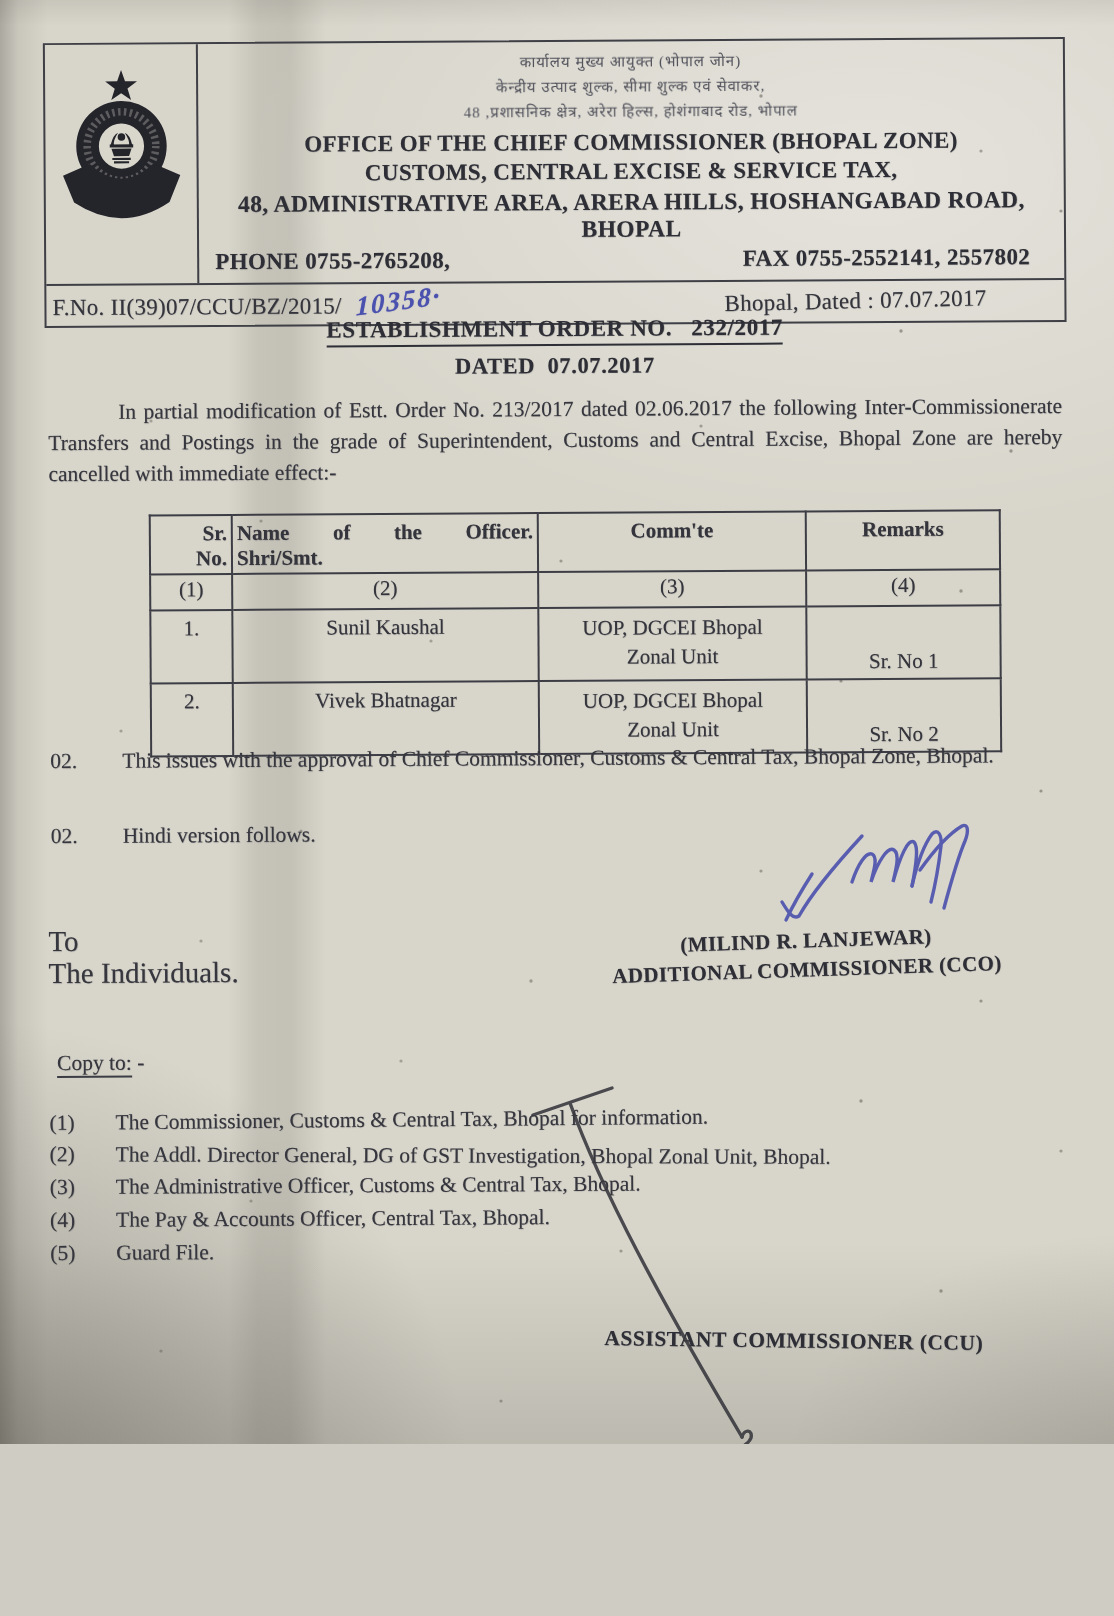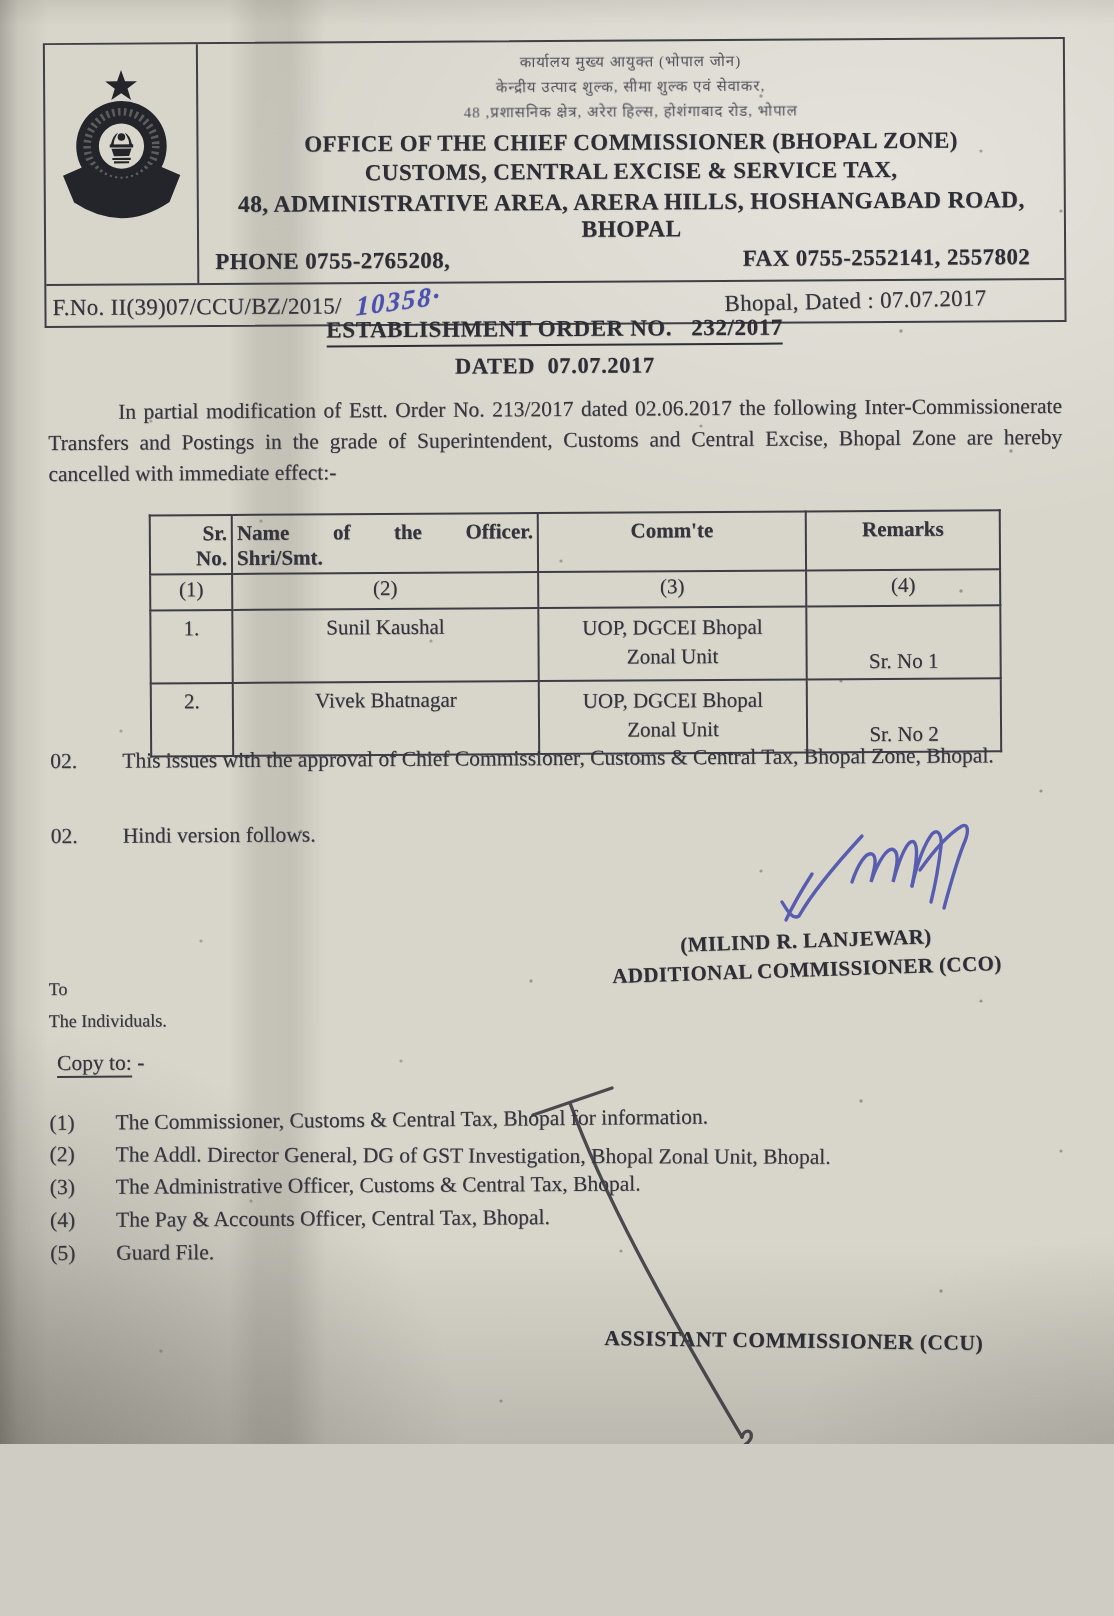--- a/index.html
+++ b/index.html
@@ -82,21 +82,21 @@
   .datarow td{height:62px;vertical-align:top;text-align:center;padding-top:5px;}
   .datarow td.remarks{vertical-align:bottom;padding-bottom:4px;}
   .commte-cell span{display:block;line-height:29px;}
 
   
   .signblock{
     position:absolute;left:585px;top:928px;width:440px;text-align:center;
     font-weight:bold;font-size:21px;line-height:29px;letter-spacing:0.4px;color:#2e2e36;
     transform:rotate(-1.6deg);
   }
-  .toblock{position:absolute;left:47px;top:970px;font-size:18px;line-height:32px;color:#36363e;}
+  .toblock{position:absolute;left:47px;top:922px;font-size:29px;line-height:32px;color:#36363e;}
   .copylabel{position:absolute;left:55px;top:1048px;font-size:21.5px;color:#36363e;}
   .copylabel .ul{border-bottom:2px solid #3c3c44;padding-bottom:1px;}
   .copylist{position:absolute;left:47px;top:1102px;width:1020px;font-size:21.5px;color:#36363e;}
   .citem{display:flex;line-height:33px;}
   .citem:nth-child(2){transform:rotate(0.55deg);transform-origin:left center;}
   .citem:nth-child(1){transform:rotate(-0.2deg);}
   .cnum{width:66px;flex:0 0 auto;}
   .ctext{flex:1;}
   .footerdesig{
     position:absolute;left:575px;top:1330px;width:430px;text-align:center;

